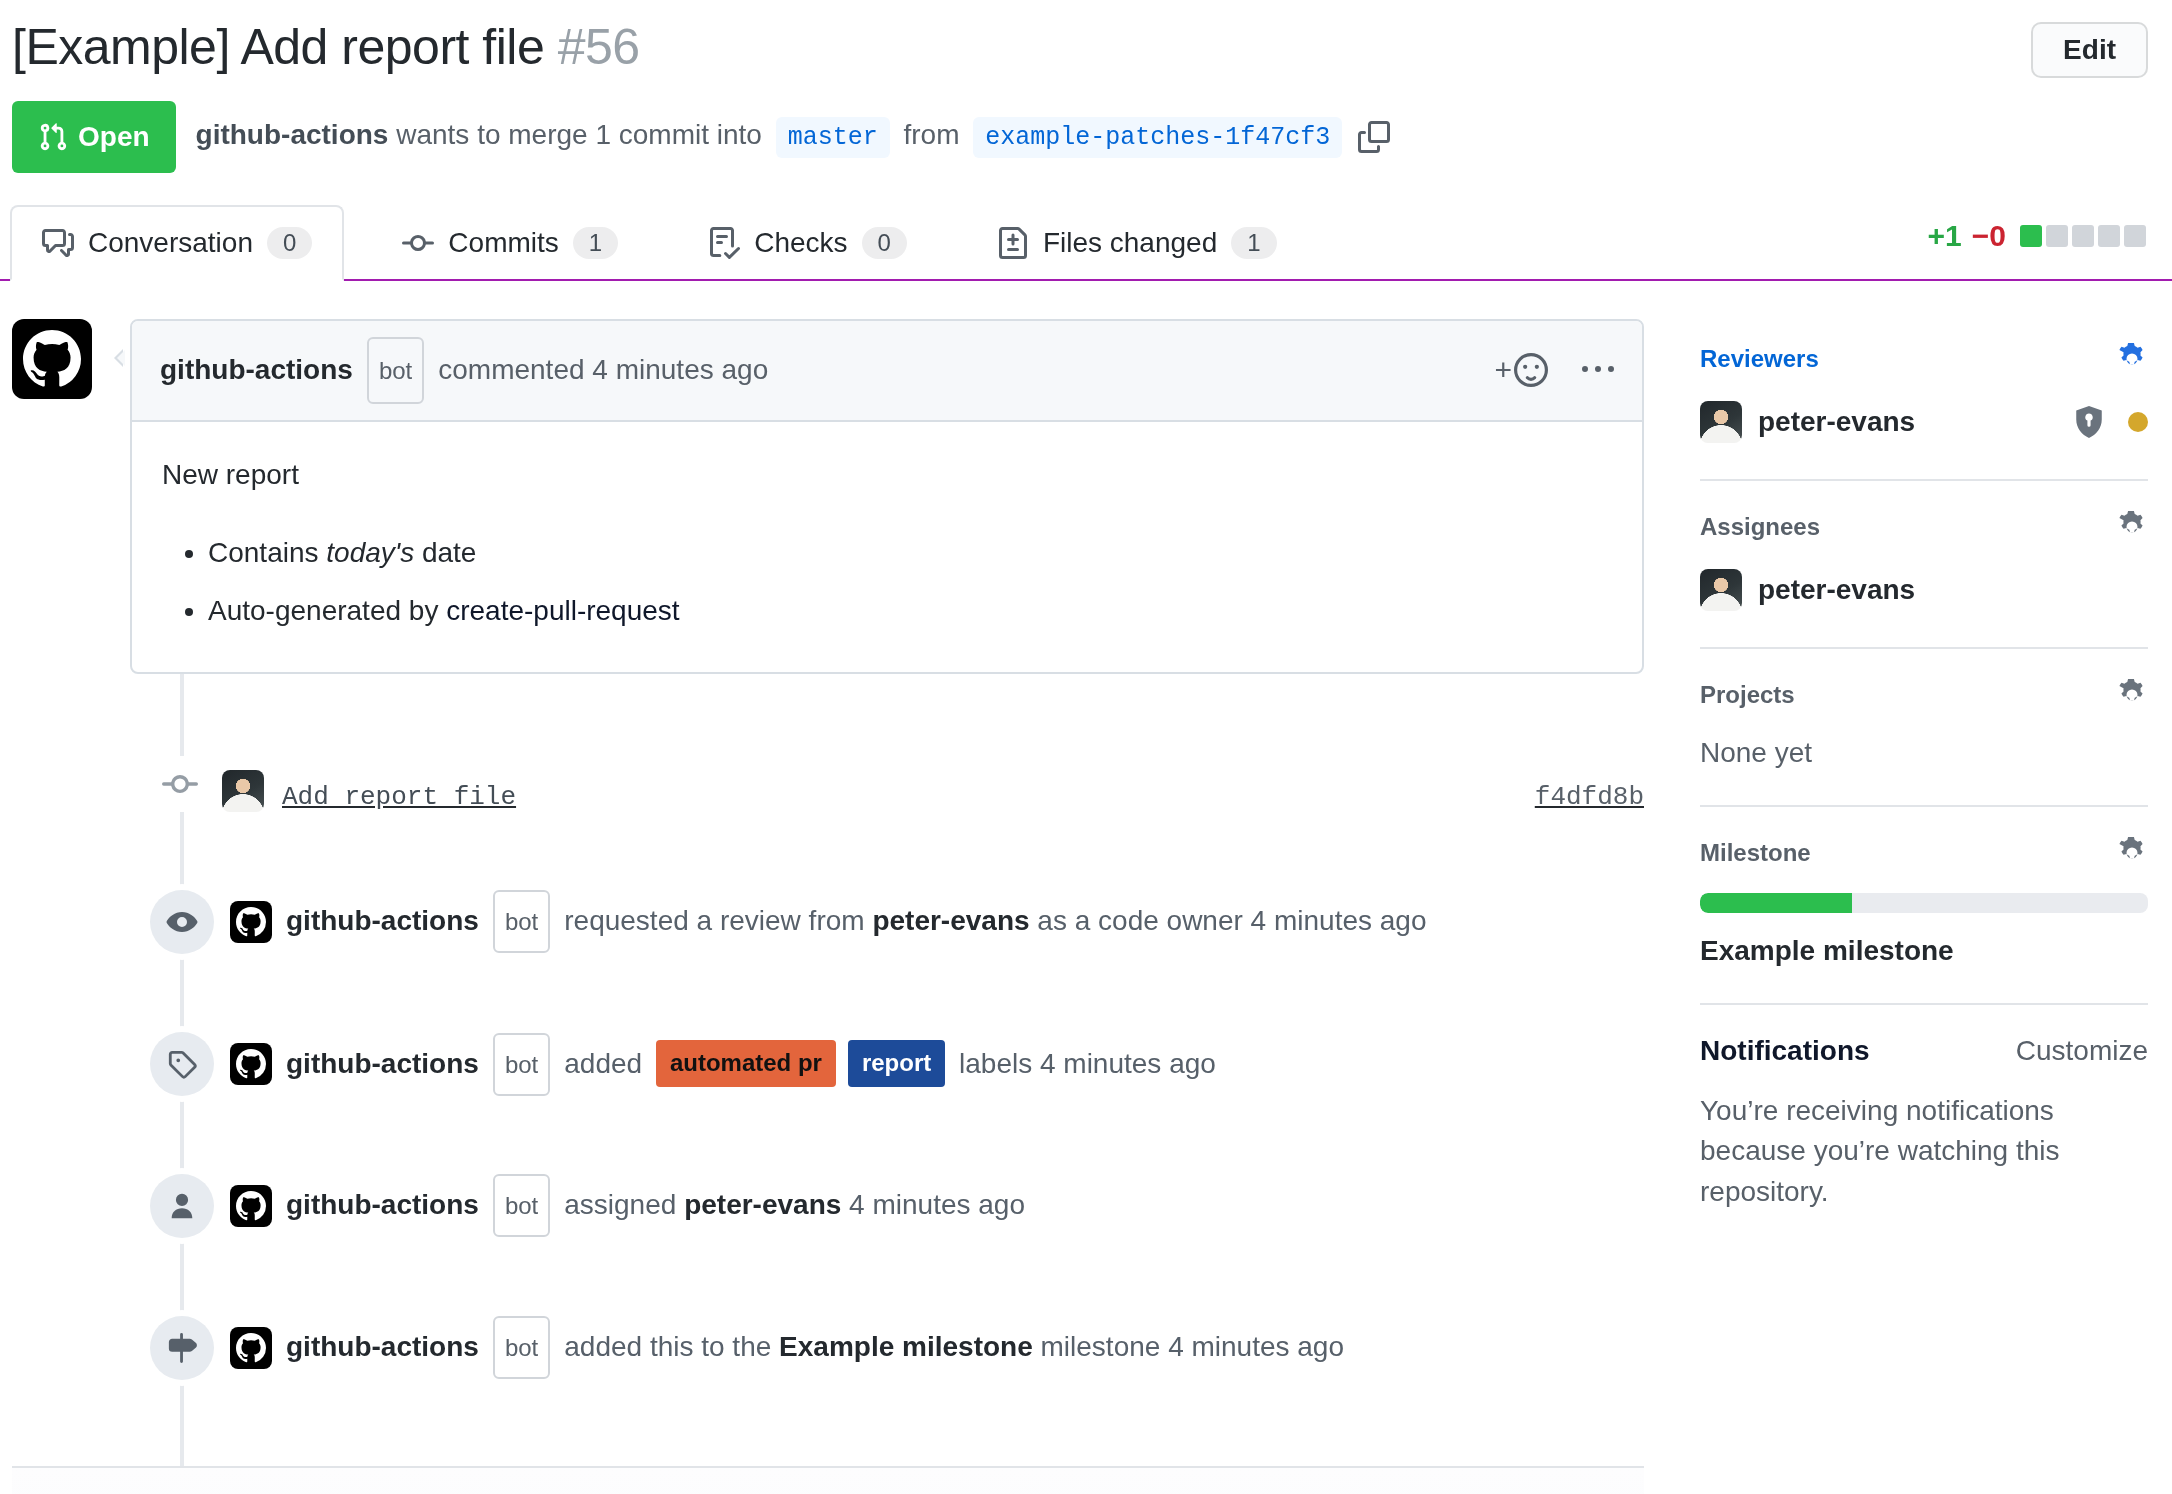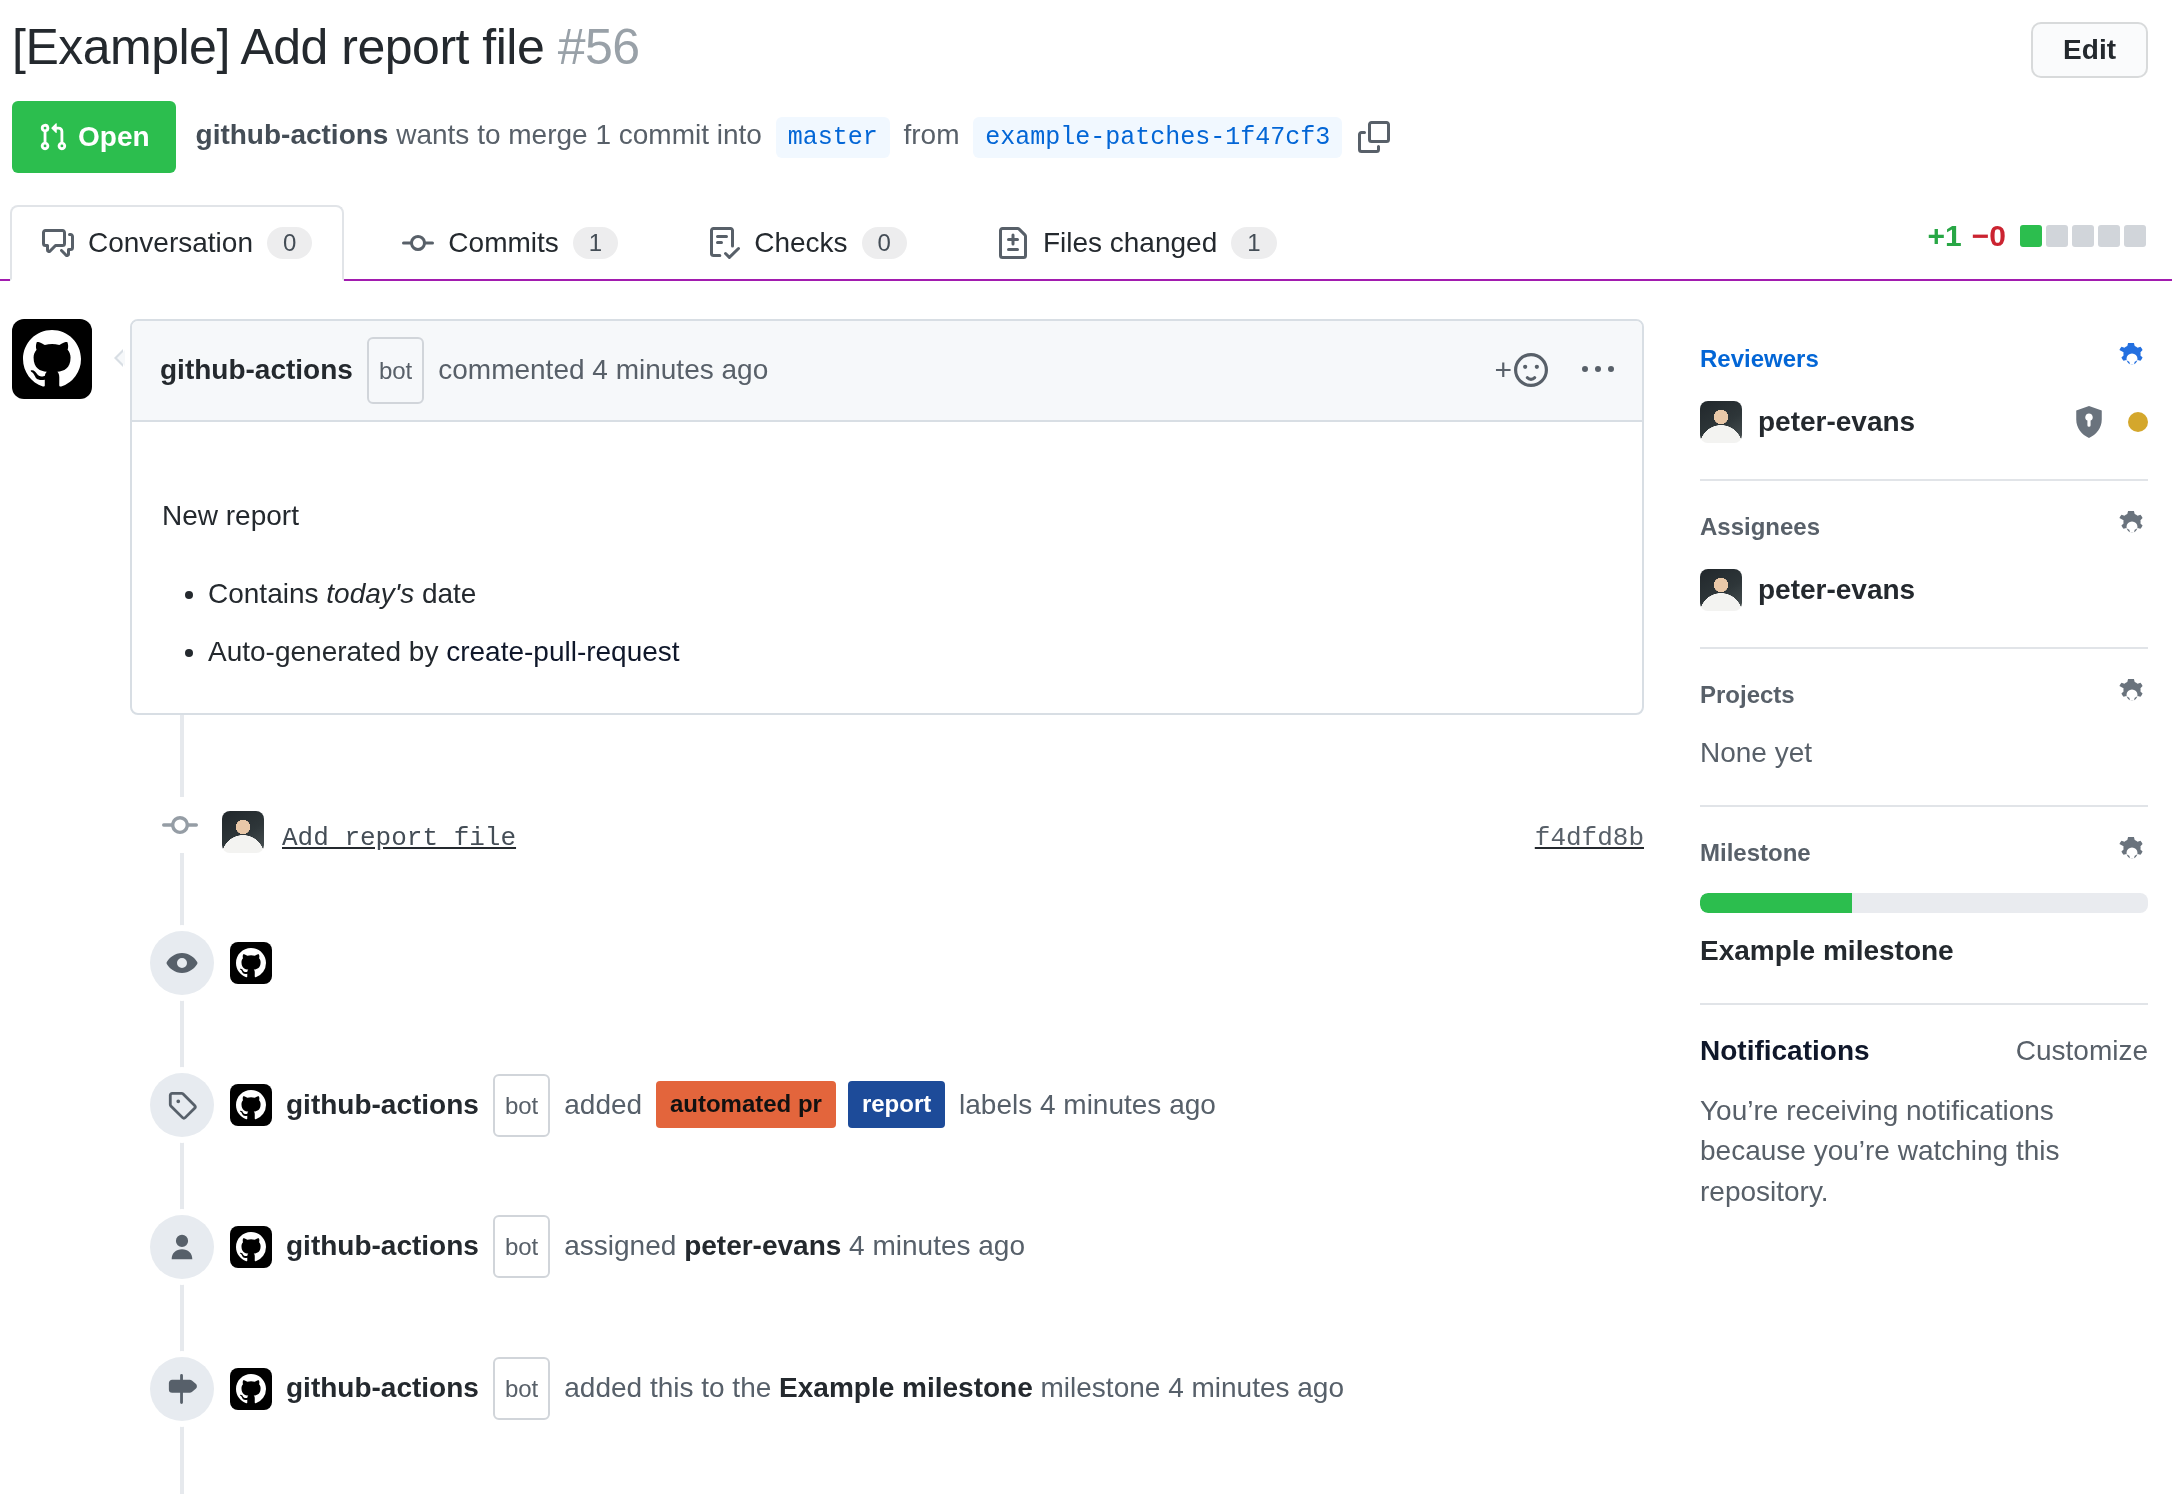--- a/index.html
+++ b/index.html
@@ -113,21 +113,21 @@
   }
   .author-strong { font-weight:700; color:#24292e; }
   .bot-badge {
     font-size:24px; color:#586069; border:2px solid #d1d5da; border-radius:6px;
     padding:16px 10px; margin:0 14px; background:transparent; line-height:1.3;
   }
   .comment-actions { margin-left:auto; display:flex; align-items:center; gap:34px; }
   .reaction-btn { display:inline-flex; align-items:center; gap:2px; color:#586069; background:none; border:none; cursor:pointer; font-size:30px; }
   .kebab-btn { background:none; border:none; cursor:pointer; color:#586069; }
   .comment-body { padding:32px 30px 40px; font-size:28px; line-height:1.5; color:#24292e; }
-  .comment-body p { margin-bottom:36px;margin-top:41px; }
+  .comment-body p { margin-bottom:36px; }
   .comment-body ul { padding-left:46px; }
   .comment-body li { margin-bottom:16px; }
   .comment-body li:last-child { margin-bottom:0; }
   .comment-body a { color:#0f172a; text-decoration:none; cursor:pointer; }
 
   
   .commit-row { display:flex; align-items:flex-end; margin-top:82px;text-decoration:underline; }
   .commit-icon-plate { margin-left:150px; background:#fff; padding:10px 0; color:#959da5; display:inline-flex; }
   .commit-row .photo-avatar { margin-left:24px; }
   .commit-msg { margin-left:18px; font-size:26px; color:#444d56; cursor:pointer; }
@@ -354,20 +354,21 @@
         <span class="event-badge">
             <svg class="ico" width="32" height="32">
               <use href="#i-eye"></use>
             </svg>
           </span>
         <span class="octocat-avatar small">
             <svg class="ico" width="30" height="30" style="color:#fff">
               <use href="#i-octocat"></use>
             </svg>
           </span>
+        <span class="event-text"><span class="author-strong">github-actions</span><span class="bot-badge">bot</span><span>requested a review from </span><span class="strong">peter-evans</span><span> as a code owner 4 minutes ago</span></span>
       </div>
 
       <div class="event-row">
         <span class="event-badge">
             <svg class="ico" width="30" height="30">
               <use href="#i-tag"></use>
             </svg>
           </span>
         <span class="octocat-avatar small">
             <svg class="ico" width="30" height="30" style="color:#fff">

